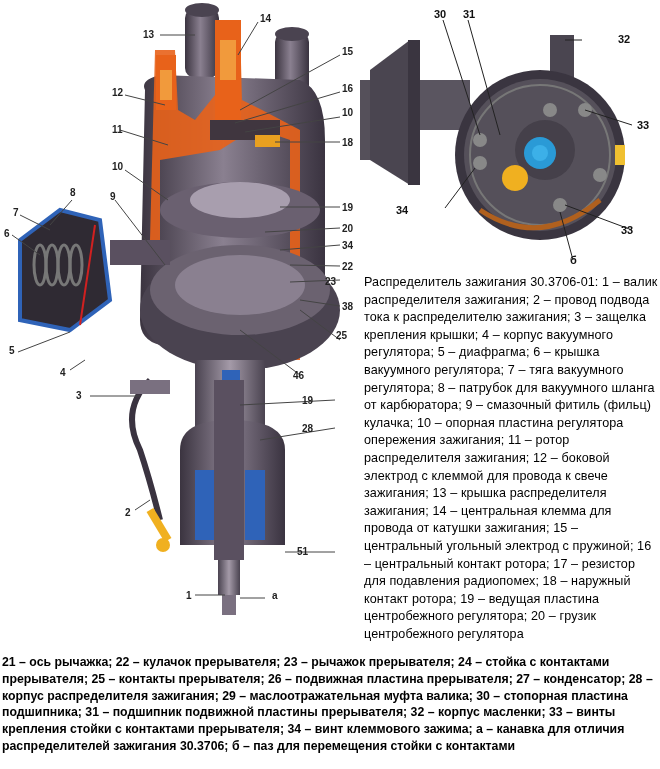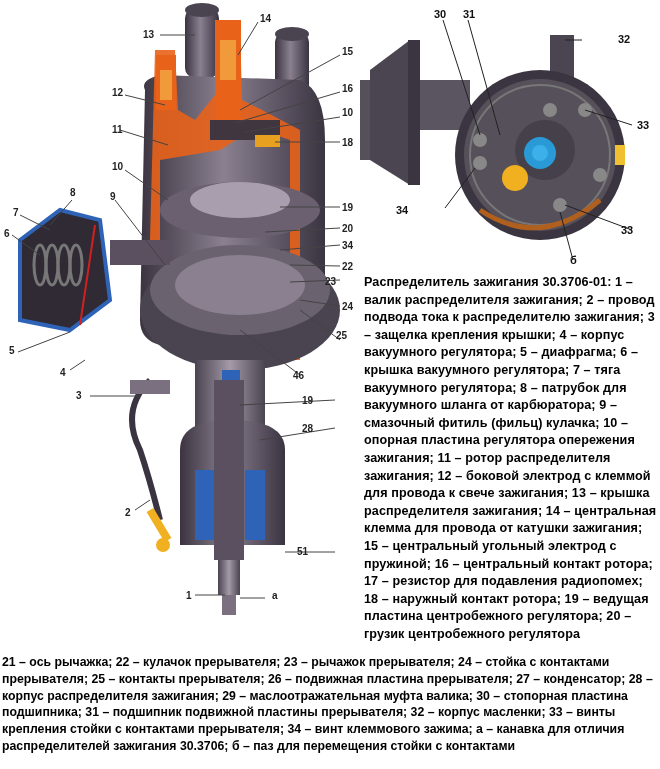--- a/index.html
+++ b/index.html
@@ -1,20 +1,20 @@
 <!DOCTYPE html>
 <html><head>
 <meta charset="utf-8">
 <style>
   html, body { margin: 0; padding: 0; background: #ffffff; }
   body { width: 660px; height: 769px; position: relative; overflow: hidden; font-family: "Liberation Sans", sans-serif; color: #000; }
   .fig { position: absolute; }
   .lbl { position: absolute; font-family: Liberation Sans, sans-serif; font-size: 10px; font-weight: bold; color: #222; line-height: 1; }
   .lbl2 { position: absolute; font-family: "Liberation Sans", sans-serif; font-size: 11px; font-weight: bold; color: #111; line-height: 1; text-align: center; }
-  .caption-right { position: absolute; left: 364px; top: 274px; width: 296px; font-size: 12.6px; font-weight: bold; line-height: 17.6px; letter-spacing: 0.1px; }
+  .caption-right { position: absolute; left: 364px; top: 274px; width: 296px; font-size: 12.6px; font-weight: normal; line-height: 17.6px; letter-spacing: 0.1px; }
   .caption-bottom { position: absolute; left: 2px; top: 654px; width: 656px; font-size: 12.3px; font-weight: bold; line-height: 16.8px; font-family: Liberation Sans, sans-serif; }
 </style>
 </head>
 <body>
 
 <svg class="fig" style="left:0;top:0" width="365" height="650" viewBox="0 0 365 650">
   <defs>
     <linearGradient id="metal" x1="0" x2="1">
       <stop offset="0" stop-color="#3b3440"></stop>
         <stop offset="0.45" stop-color="#8a8090"></stop>
@@ -119,21 +119,21 @@
 <span class="lbl" style="left:112px;top:162px">10</span>
 <span class="lbl" style="left:70px;top:188px">8</span>
 <span class="lbl" style="left:110px;top:192px">9</span>
 <span class="lbl" style="left:342px;top:203px">19</span>
 <span class="lbl" style="left:13px;top:208px">7</span>
 <span class="lbl" style="left:342px;top:224px">20</span>
 <span class="lbl" style="left:4px;top:229px">6</span>
 <span class="lbl" style="left:342px;top:241px">34</span>
 <span class="lbl" style="left:342px;top:262px">22</span>
 <span class="lbl" style="left:325px;top:277px">23</span>
-<span class="lbl" style="left:342px;top:302px">24</span>
+<span class="lbl" style="left:342px;top:302px">38</span>
 <span class="lbl" style="left:336px;top:331px">25</span>
 <span class="lbl" style="left:9px;top:346px">5</span>
 <span class="lbl" style="left:293px;top:371px">46</span>
 <span class="lbl" style="left:60px;top:368px">4</span>
 <span class="lbl" style="left:76px;top:391px">3</span>
 <span class="lbl" style="left:302px;top:396px">19</span>
 <span class="lbl" style="left:302px;top:424px">28</span>
 <span class="lbl" style="left:125px;top:508px">2</span>
 <span class="lbl" style="left:297px;top:547px">51</span>
 <span class="lbl" style="left:186px;top:591px">1</span>

